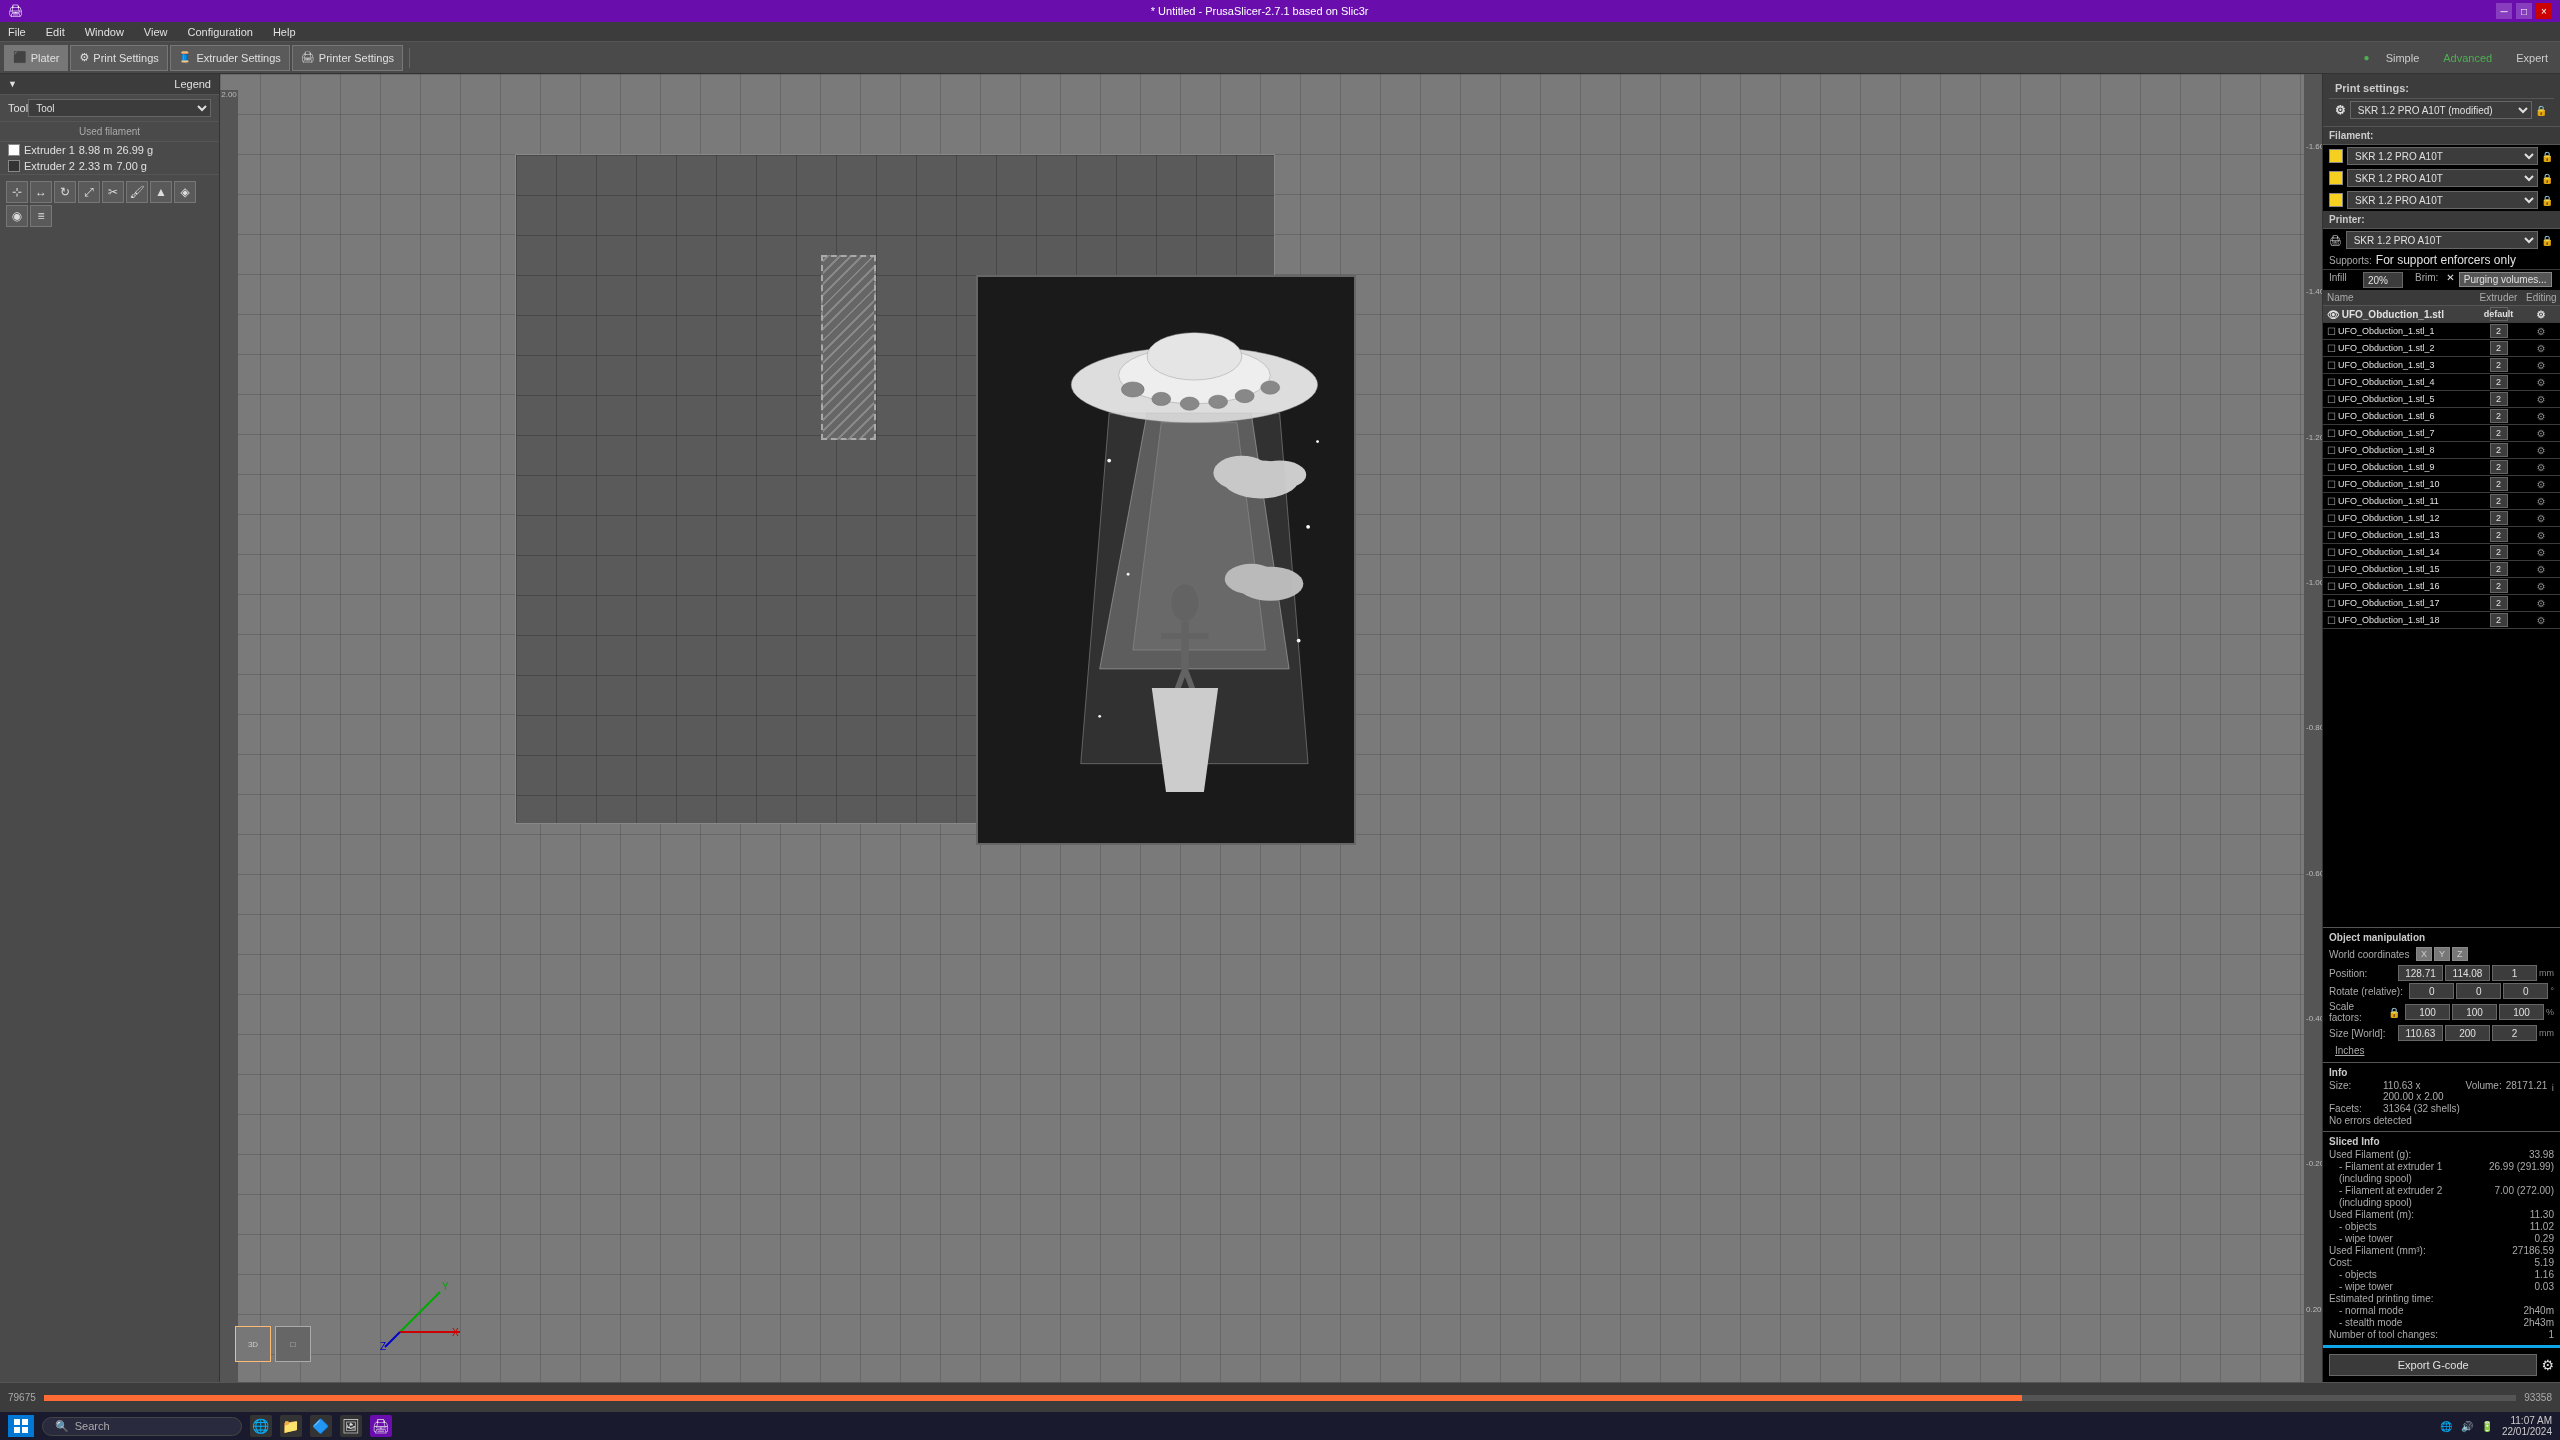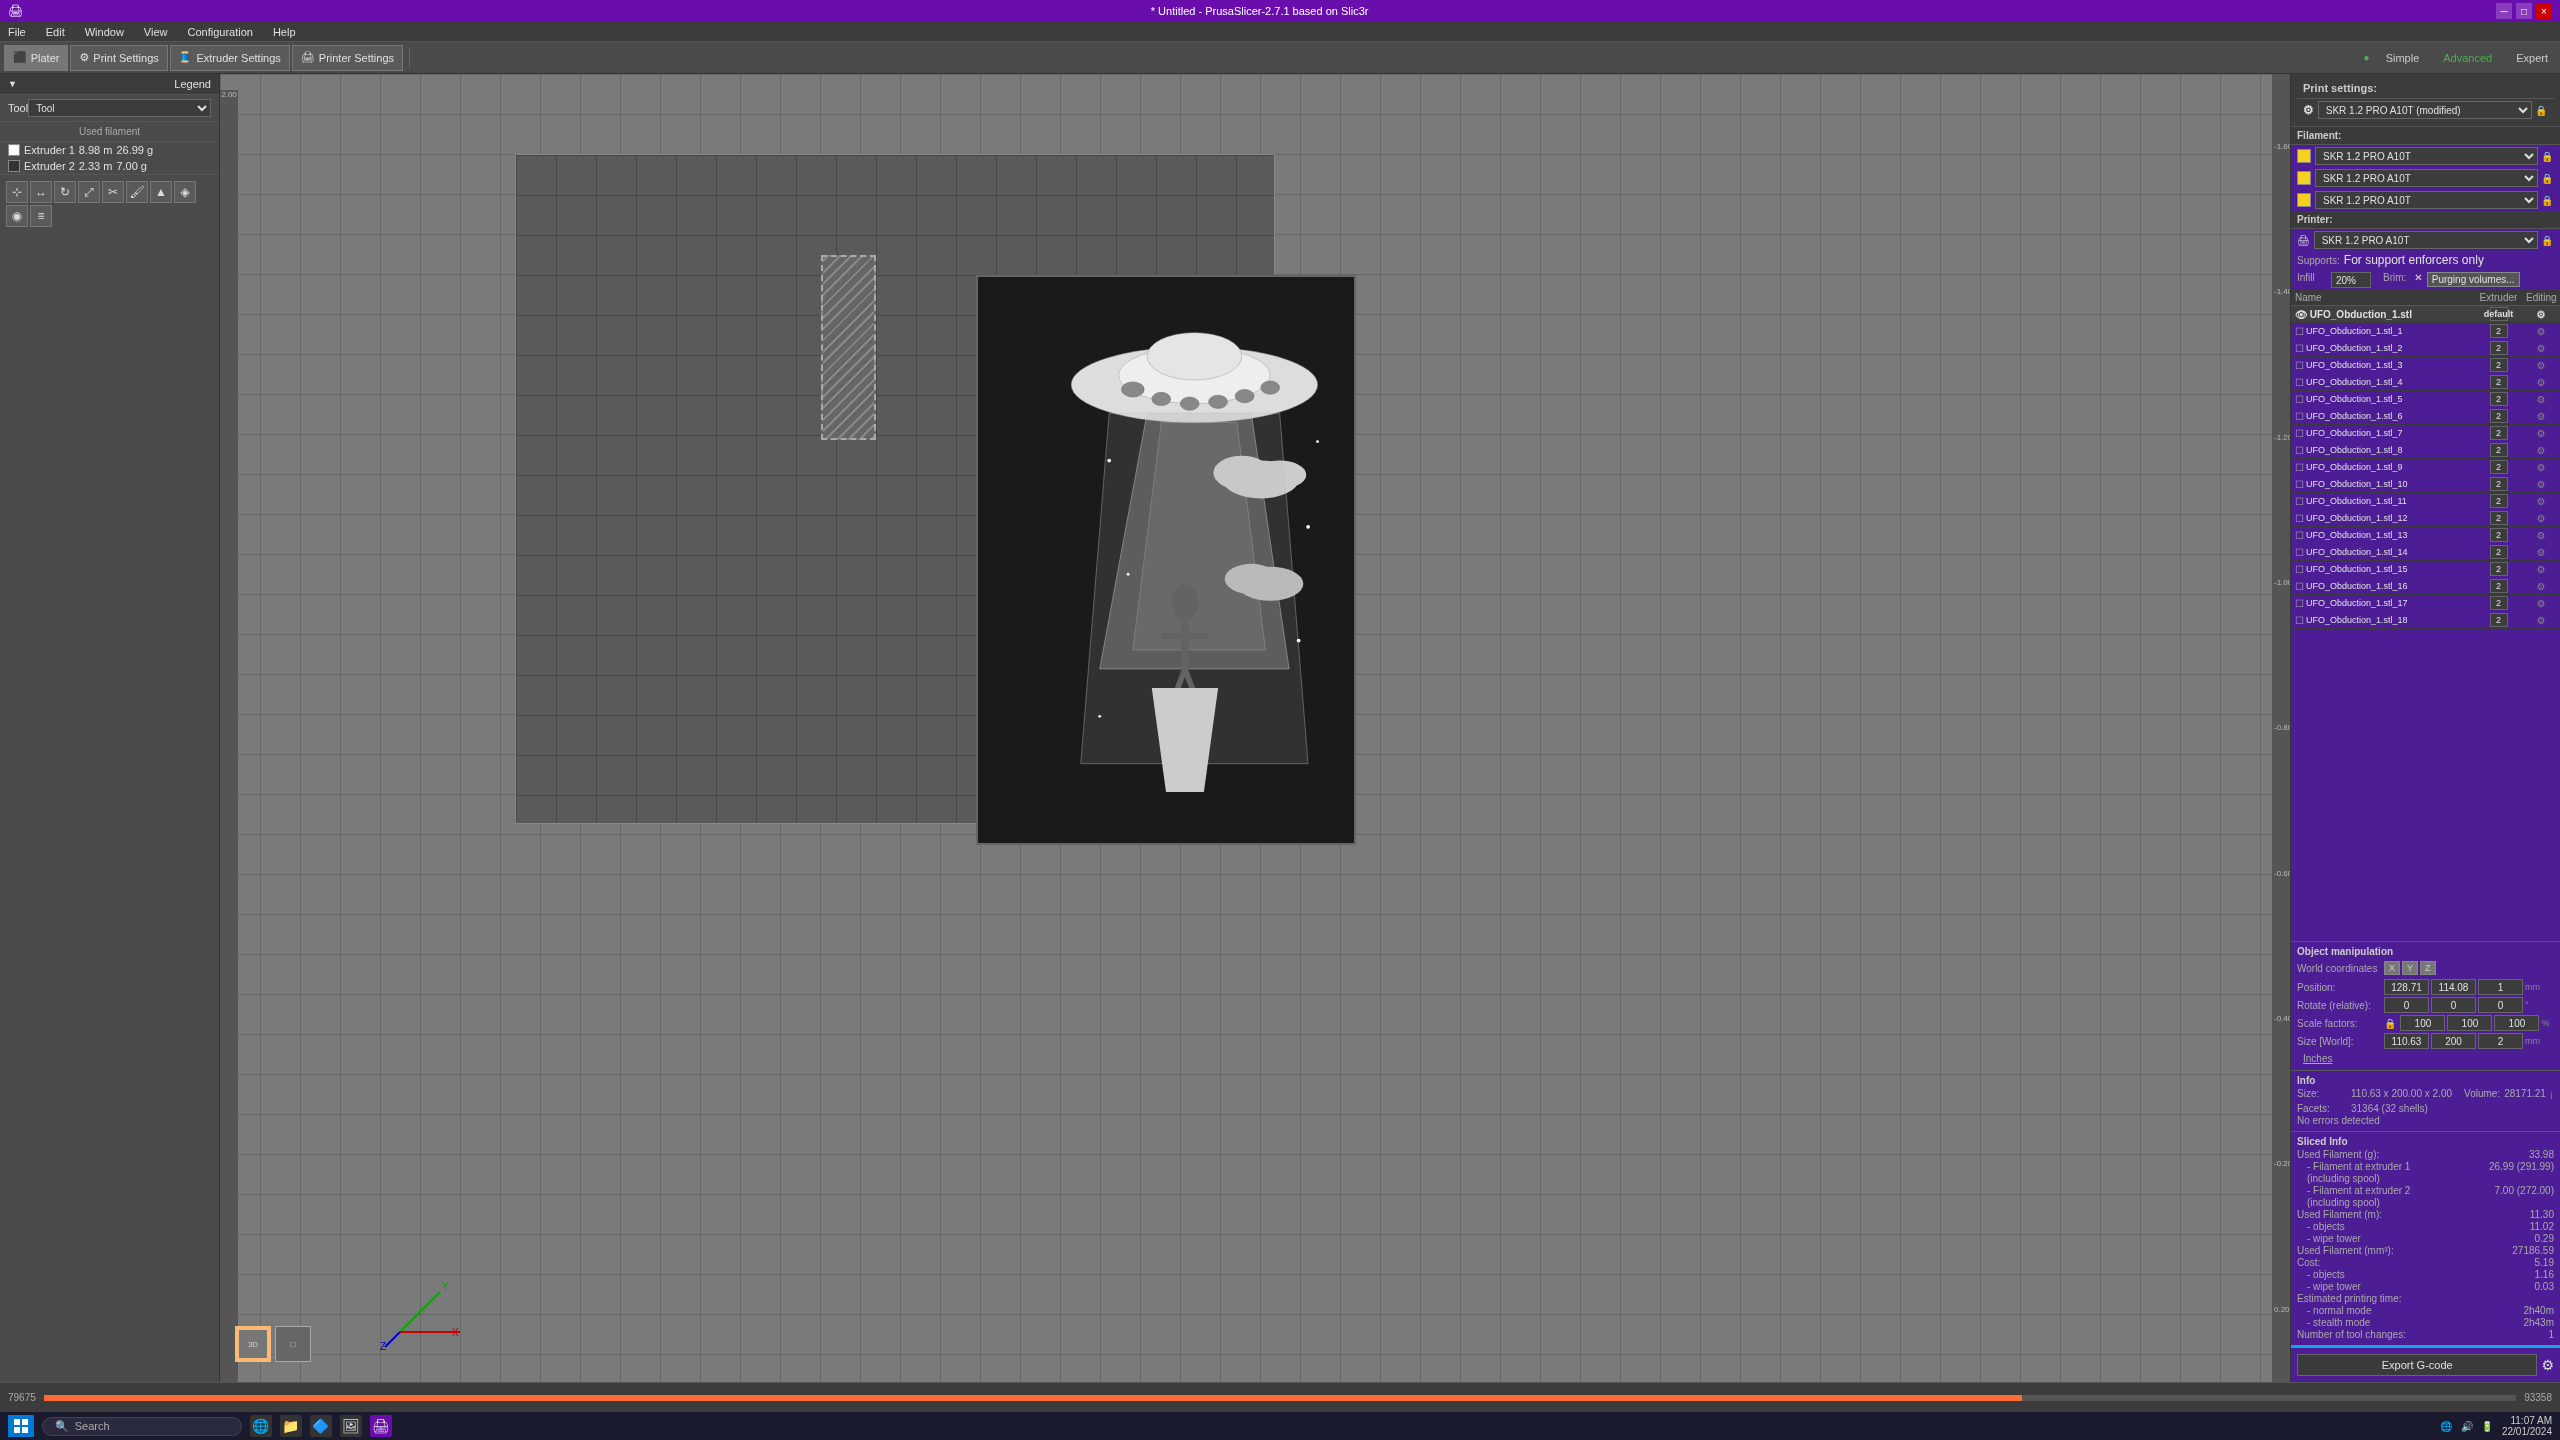--- a/index.html
+++ b/index.html
@@ -236,22 +236,22 @@
       position: relative;
     }
     #progress-bar-fill {
       height: 100%;
       background: #ff6b35;
       width: 80%;
     }
 
     
     #right-panel {
-      width: 270px;
-      background: #4c1d95;
+      width: 238px;
+      background: #000000;
       border-left: 1px solid #333;
       display: flex;
       flex-direction: column;
       overflow-y: auto;
       font-size: 10px;
     }
     #print-settings-header {
       padding: 4px 6px;
       background: #3c3c3c;
       border-bottom: 1px solid #555;
@@ -611,21 +611,21 @@
         <line x1="20" y1="60" x2="60" y2="20" stroke="#00aa00" stroke-width="2"></line>
         <line x1="20" y1="60" x2="80" y2="60" stroke="#cc0000" stroke-width="2"></line>
         <line x1="20" y1="60" x2="5" y2="75" stroke="#0000cc" stroke-width="2"></line>
         <text x="62" y="18" fill="#00aa00" font-size="10">Y</text>
         <text x="72" y="64" fill="#cc0000" font-size="10">X</text>
         <text x="0" y="78" fill="#0000cc" font-size="10">Z</text>
       </svg>
     </div>
 
     <div id="cube-widget">
-      <div class="cube-face" style="background:#777; border:4px solid #fdba74; width:36px;height:36px; display:flex;align-items:center;justify-content:center; font-size:8px; color:#ccc;">3D</div>
+      <div class="cube-face" style="background:#777; border:1px solid #fdba74; width:36px;height:36px; display:flex;align-items:center;justify-content:center; font-size:8px; color:#ccc;">3D</div>
       <div class="cube-face" style="background:#666; border:1px solid #aaa; width:36px;height:36px; display:flex;align-items:center;justify-content:center; font-size:8px; color:#ccc;">□</div>
     </div>
 
     <div id="zoom-ruler-right">
       <span class="ruler-tick">-1.60</span>
       <span class="ruler-tick">-1.40</span>
       <span class="ruler-tick">-1.20</span>
       <span class="ruler-tick">-1.00</span>
       <span class="ruler-tick">-0.80</span>
       <span class="ruler-tick">-0.60</span>

